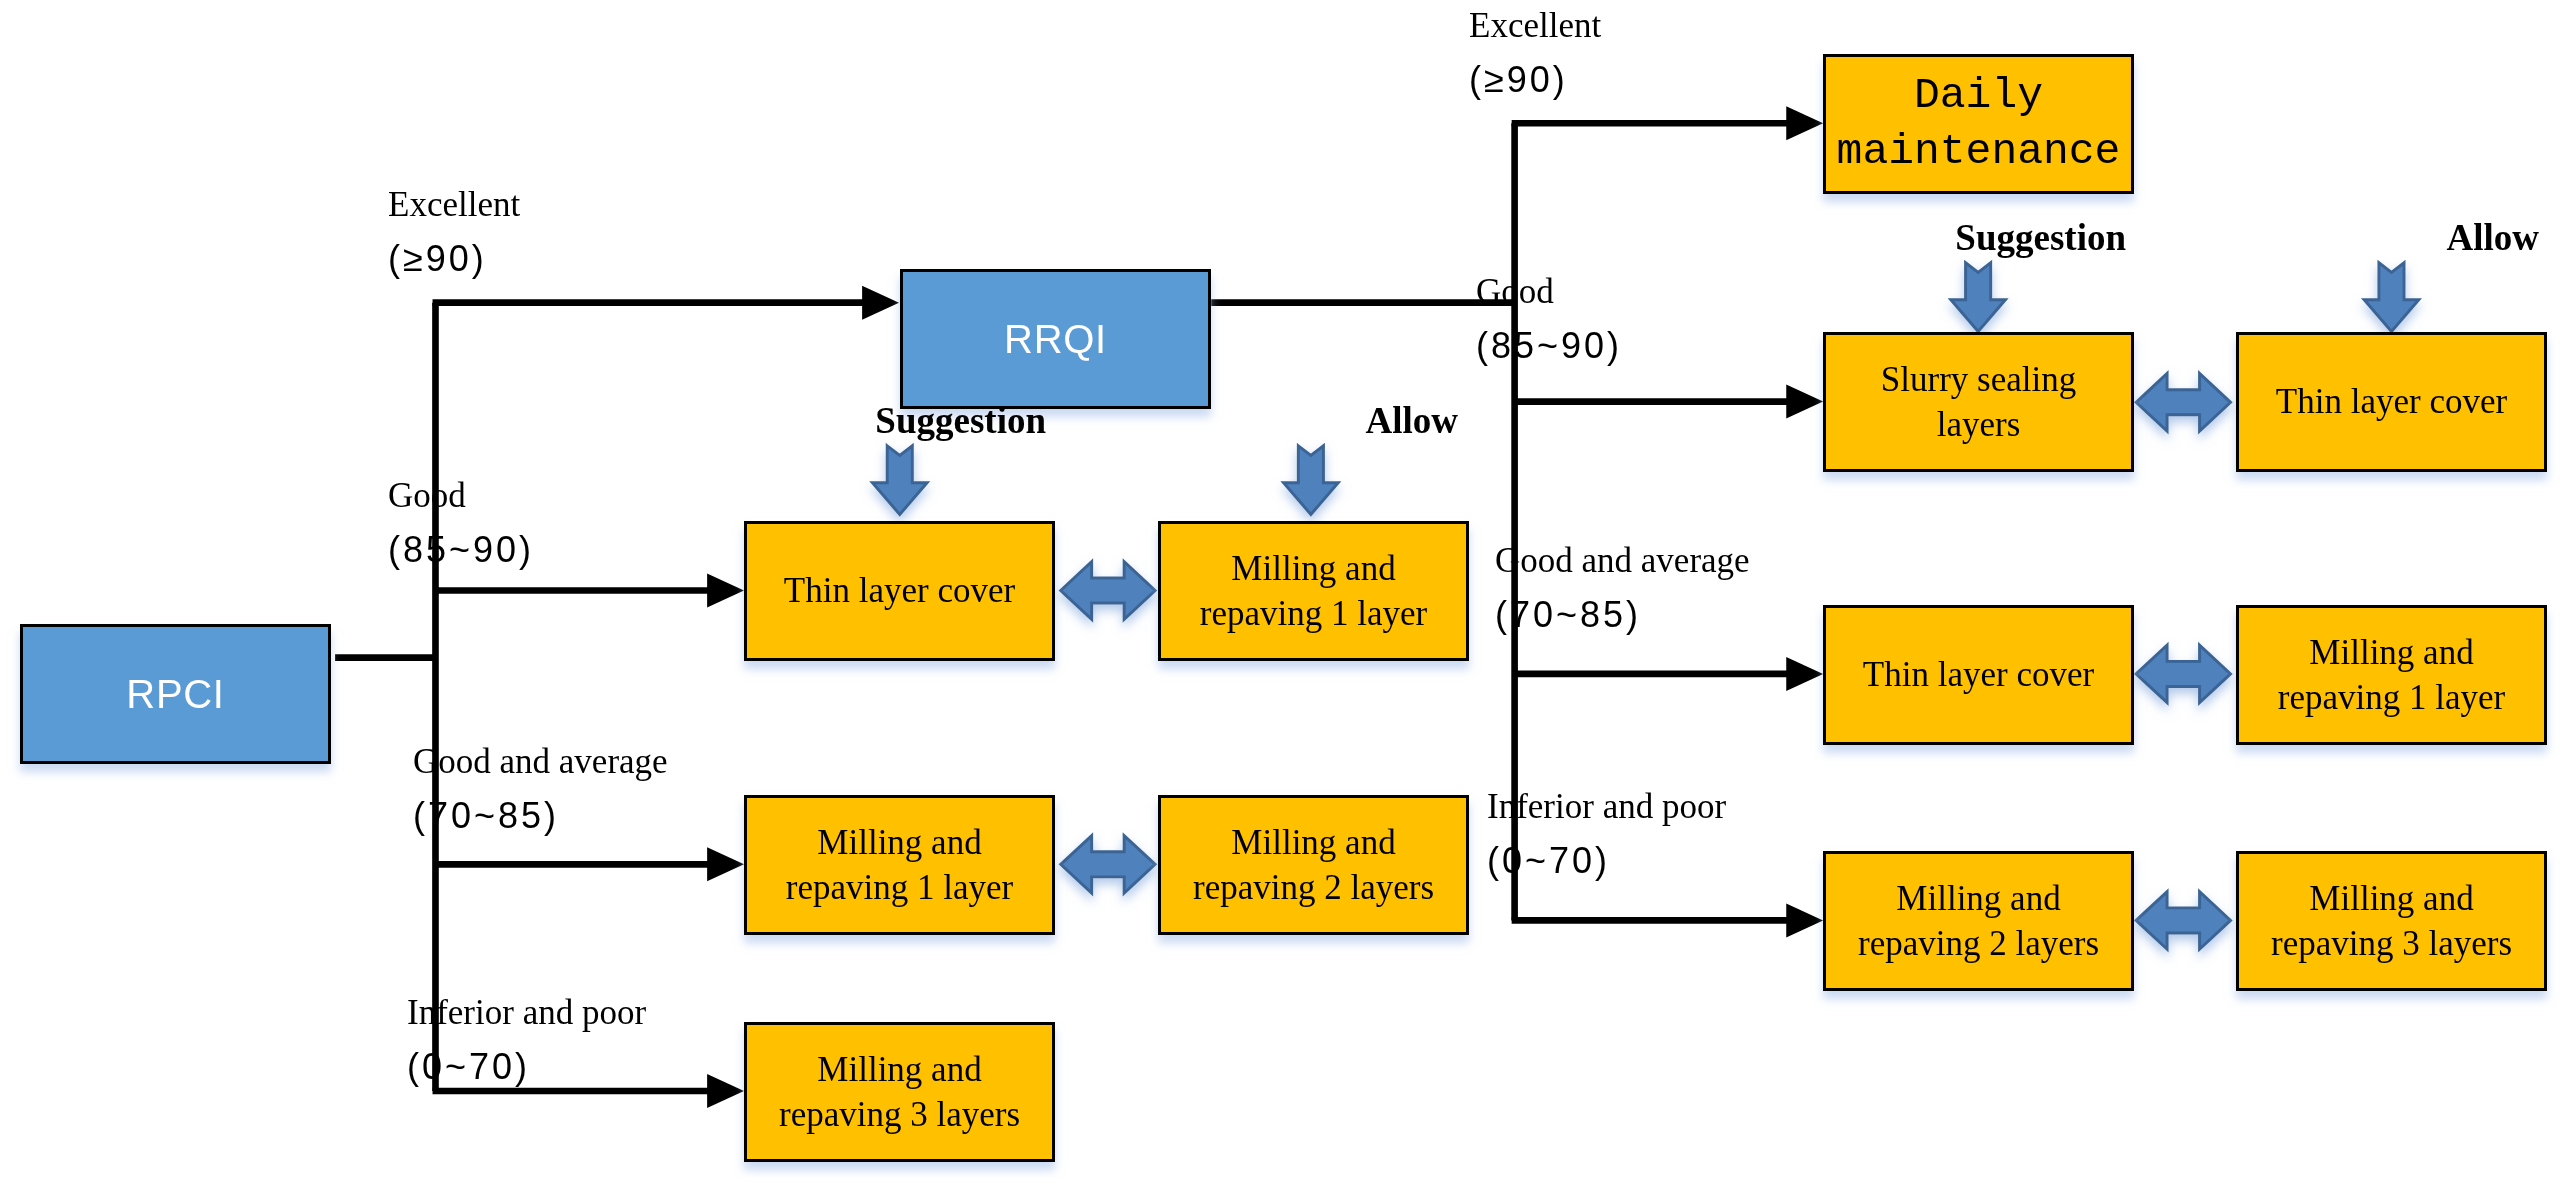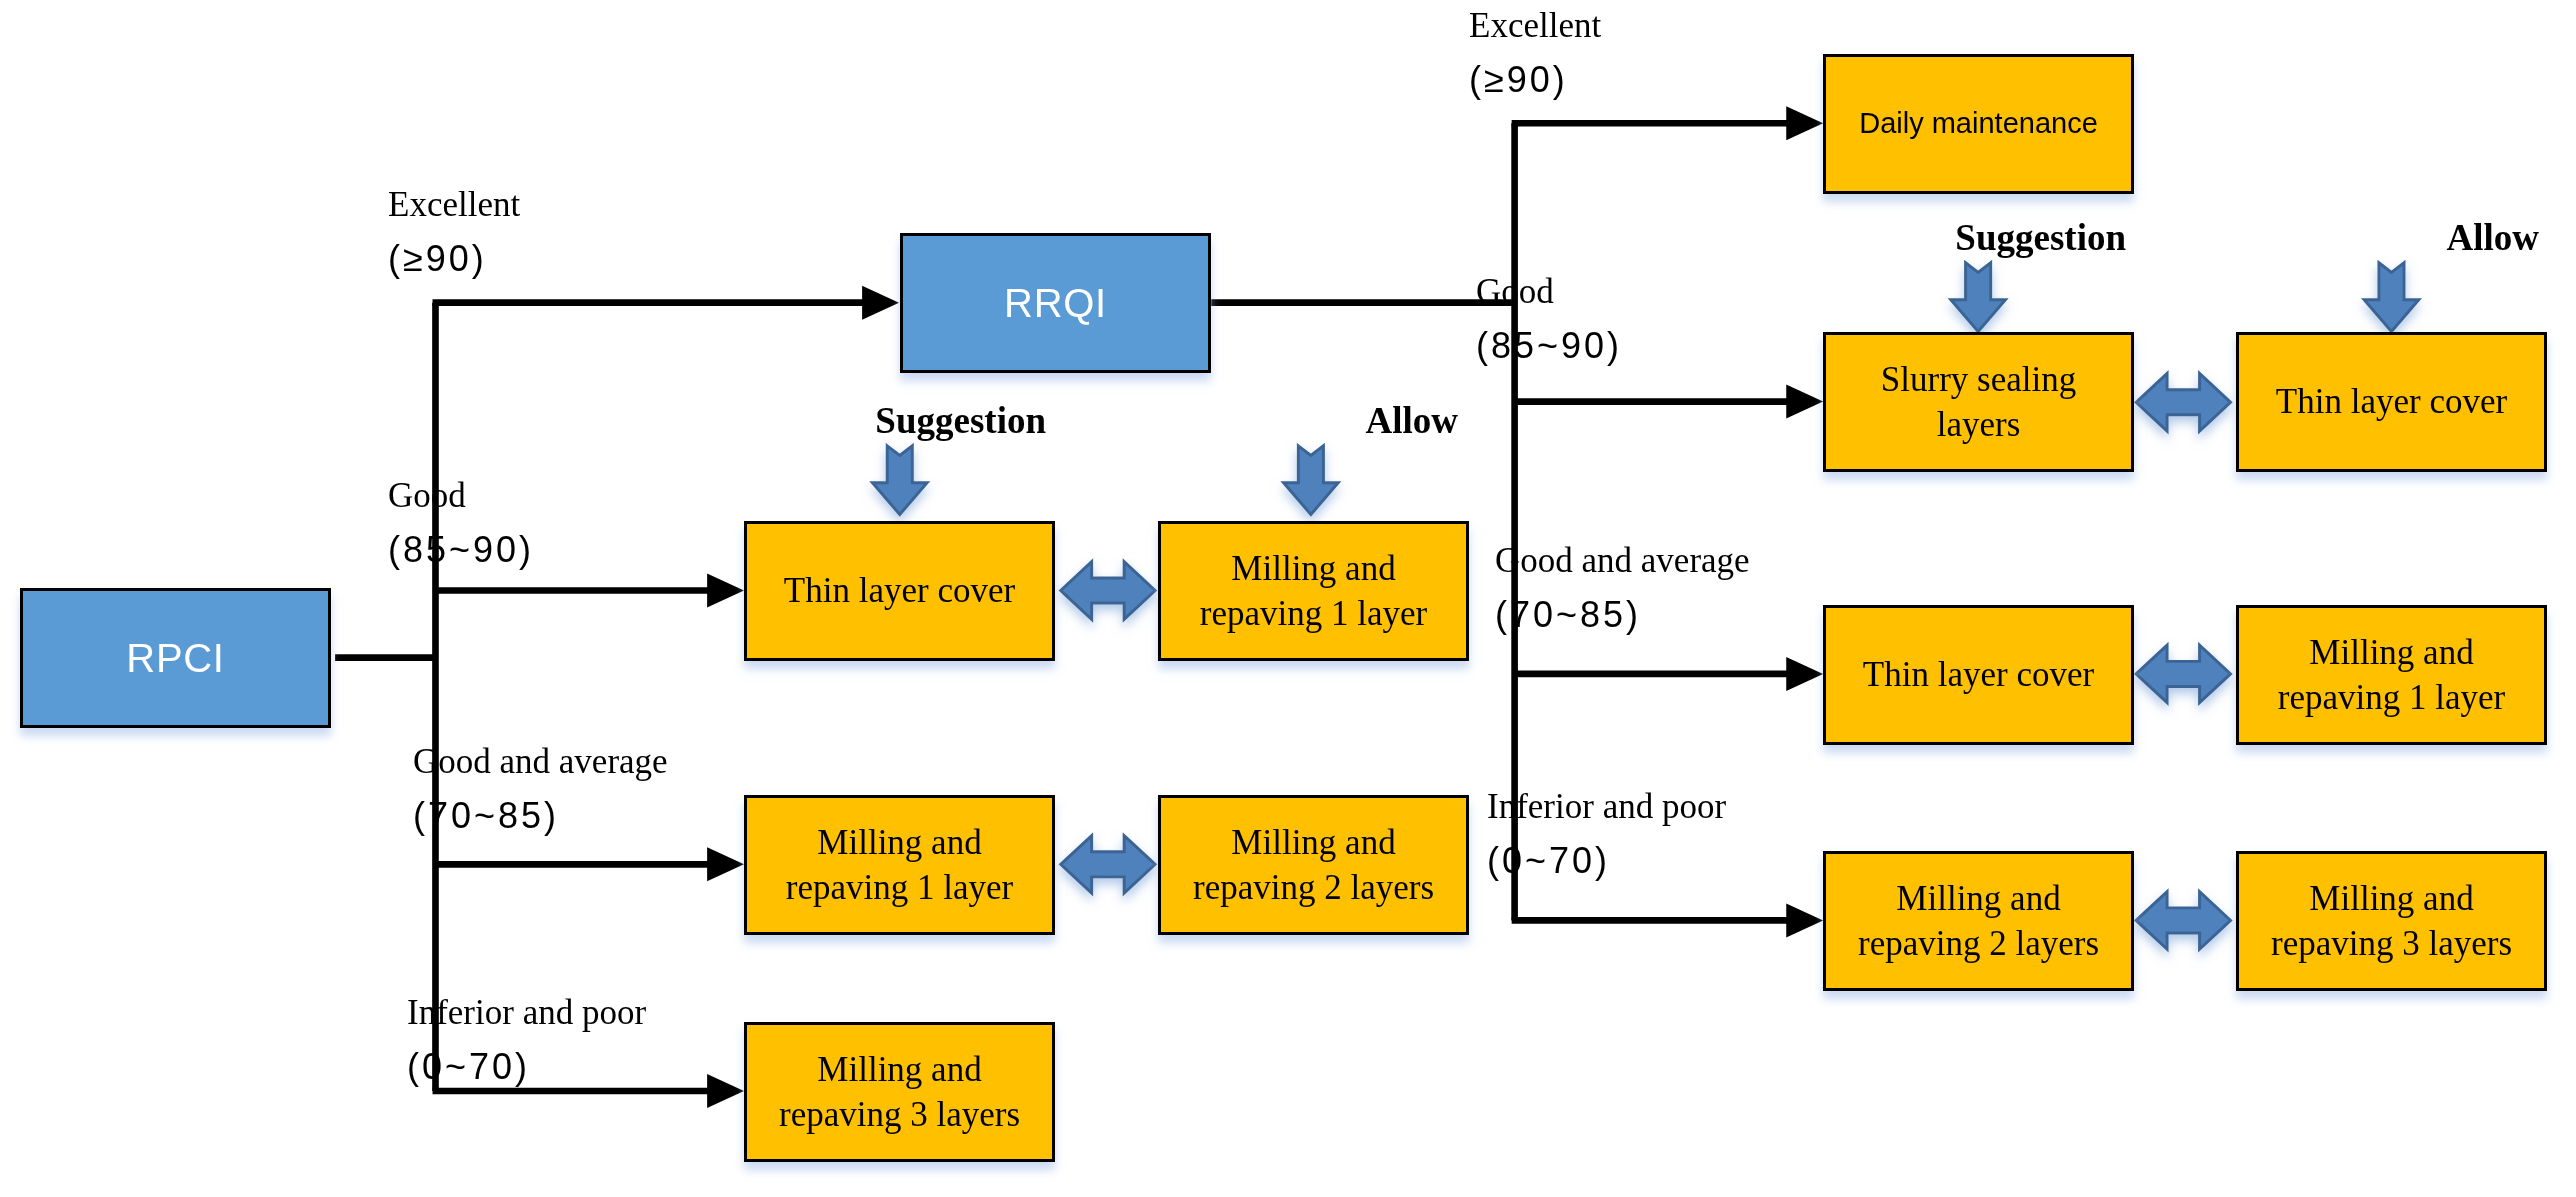--- a/index.html
+++ b/index.html
@@ -10,24 +10,24 @@
   .wires{position:absolute;left:0;top:0;z-index:1;}
   .node{
     position:absolute;width:311px;height:140px;z-index:2;
     display:flex;align-items:center;justify-content:center;text-align:center;
     border:3.7px solid #000;box-sizing:border-box;padding:0 19px;
     box-shadow:0 8px 8.9px rgba(160,188,232,0.55);
     font-size:35px;line-height:1.3;
   }
   .node.blue{
     background:#5B9BD5;color:#ffffff;
-    font-family:"Liberation Sans",sans-serif;font-size:40px;letter-spacing:0.7px;
+    font-family:"Liberation Sans",sans-serif;font-size:40px;letter-spacing:0.7px;margin-top:36px;
   }
   .node.orange{background:#FFC000;color:#000;}
-  .node.sans{font-family:Liberation Sans, sans-serif;font-size:29px;}
+  .node.sans{font-family:Liberation Mono, monospace;font-size:43px;}
   .edge-label{
     position:absolute;width:354px;z-index:2;line-height:1.25;
   }
   .edge-name{font-size:35px;}
   .edge-range{
     font-family:"Liberation Sans",sans-serif;font-size:36px;letter-spacing:3px;margin-top:9px;
   }
   .ann{
     position:absolute;width:295px;z-index:2;text-align:right;
     font-family:Liberation Serif, serif;font-weight:bold;font-size:37px;

